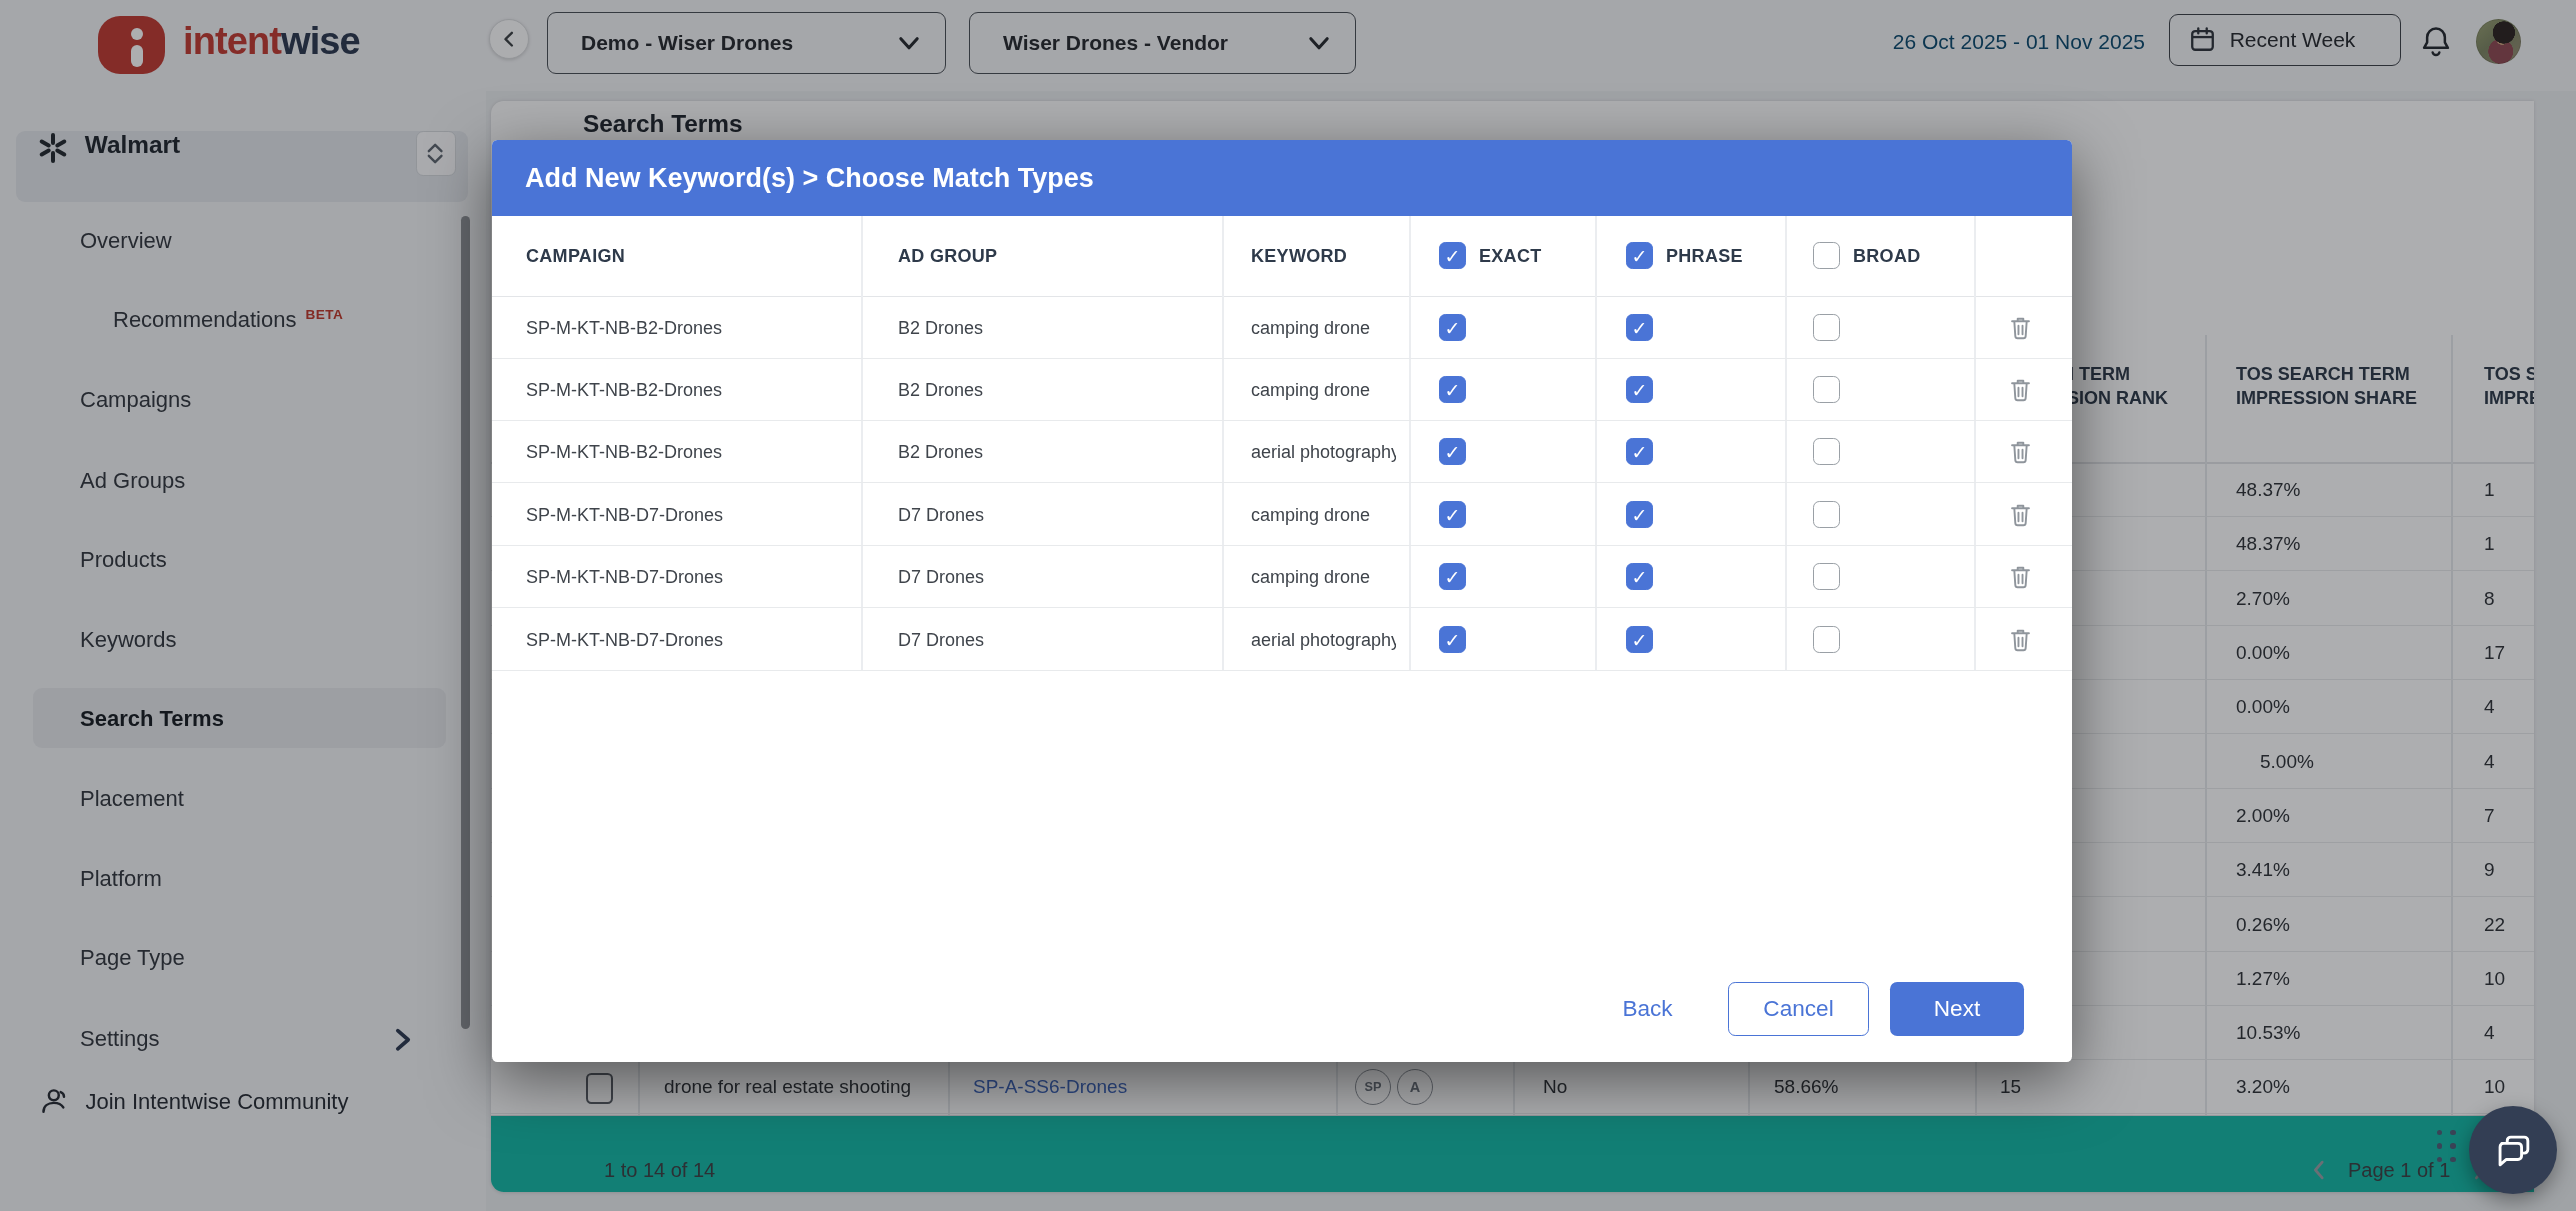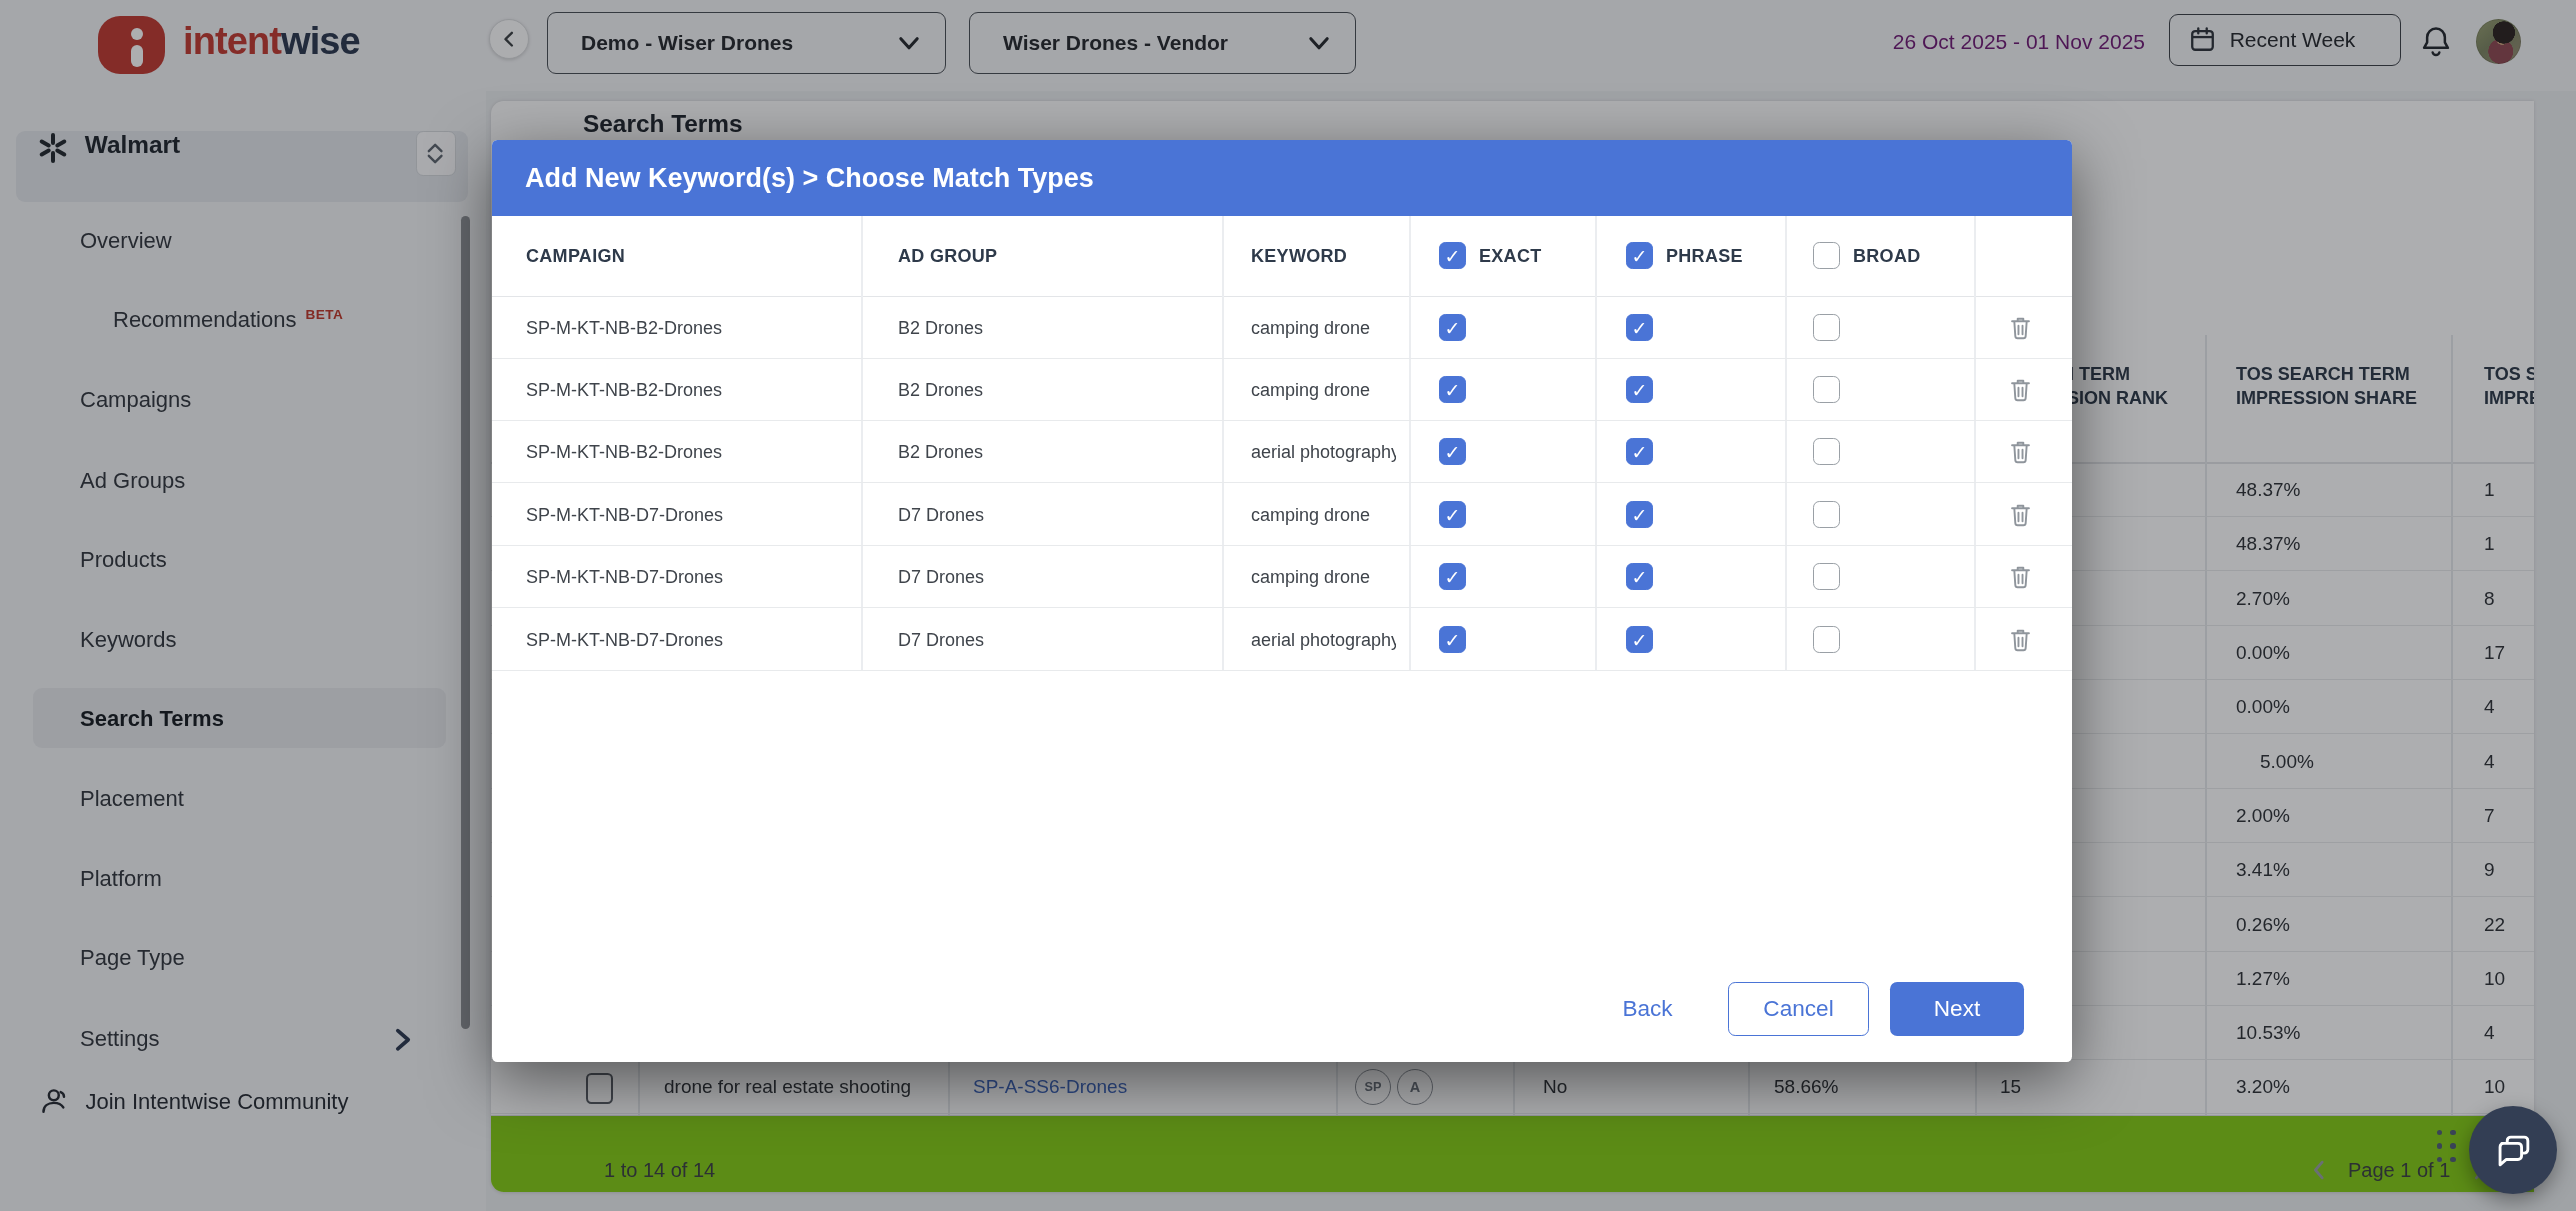--- a/index.html
+++ b/index.html
@@ -12,21 +12,21 @@
   .topbar { left:0; top:0; width:2576px; height:91px; background:#f3f4f6; }
   .logo-square { left:98px; top:16.3px; width:67px; height:58px; border-radius:22px; background:#c13a31; }
   .logo-dot { left:33px; top:11.8px; width:11.8px; height:11.8px; border-radius:50%; background:#fff; }
   .logo-stem { left:33px; top:29px; width:11.8px; height:22px; border-radius:6.3px; background:#fff; }
   .wordmark { left:183px; top:20px; font-size:38px; font-weight:600; letter-spacing:-0.9px; }
   .wm-red { color:#c23b31; } .wm-navy { color:#2c3950; }
   .back-btn { left:489px; top:19px; width:40px; height:40px; border-radius:50%; background:#fdfdfd;
               border:0.9px solid #d9dbdd; box-shadow:0 0.9px 3.6px rgba(0,0,0,.15); display:flex; align-items:center; justify-content:center; }
   .dd { height:62px; border:1.8px solid #4a4f55; border-radius:9px; display:flex; align-items:center; padding:0 25px 0 33px;font-weight:bold; }
   .dd-label { font-size:21px; color:#26292e; flex:1; }
-  .date-range { left:1854px; top:0; width:291px; height:83px; line-height:83px; text-align:right; font-size:21px; color:#701a75; }
+  .date-range { left:1854px; top:0; width:291px; height:83px; line-height:83px; text-align:right; font-size:21px; color:#0c4a6e; }
   .preset-btn { left:2169px; top:13.6px; width:232px; height:52px; border:1.8px solid #3c4147; border-radius:9px;
                 display:flex; align-items:center; gap:12.7px; padding:0 18px; }
   .preset-label { font-size:21px; color:#26292e; }
   .avatar { left:2476px; top:19px; width:45px; height:45px; border-radius:50%;
             background:
               radial-gradient(circle at 62% 30%, #2c2420 0 26%, transparent 27%),
               radial-gradient(circle at 58% 44%, #caa07c 0 16%, transparent 17%),
               radial-gradient(circle at 55% 72%, #8f4a52 0 30%, transparent 31%),
               linear-gradient(140deg, #9aa173 0%, #7d8562 45%, #9a9077 100%);
             box-shadow:0 0 0 0.9px rgba(0,0,0,.12) inset; }
@@ -53,21 +53,21 @@
   .card { left:491px; top:101px; width:2043px; height:1091px; background:#ffffff;
           border-radius:12.7px 0 0 12.7px; overflow:hidden; box-shadow:0 0.9px 3.6px rgba(0,0,0,.12); }
   .page-title { left:92px; top:9px; font-size:24.4px; font-weight:700; color:#21262e; }
   .bulk-bar { left:1312px; top:114px; width:728px; height:80px; background:#4066ad; border-radius:0 14.5px 0 0;
               display:flex; align-items:center; }
   .bulk-action { font-size:22px; color:#eef1f6; }
   .th-2line { font-size:18px; font-weight:700; color:#2e3a4a; line-height:24.4px; white-space:nowrap; }
   .vline { width:1.8px; background:#e6e8ec; top:234px; height:780px; }
   .bg-row { left:0; width:2043px; height:54px; border-bottom:0.9px solid #e8eaec; }
   .cell { position:absolute; top:0; height:54px; line-height:54px; font-size:19px; color:#2f3338; white-space:nowrap; }
-  .pag-band { left:0; top:1014px; width:2043px; height:77px; border-top:1.8px solid #dcdfe2; background:#84cc16; }
+  .pag-band { left:0; top:1014px; width:2043px; height:77px; border-top:1.8px solid #dcdfe2; background:#14b8a6; }
   .pag-text { font-size:20px; color:#3c4043; }
   .badge-circle { position:absolute; width:36px; height:36px; border-radius:50%; border:1.8px solid #8b9097;
                   color:#6b727b; display:flex; align-items:center; justify-content:center; font-weight:600; }
   .link { color:#3f68c0; }
   .row-check { position:absolute; width:27px; height:31px; border:2.7px solid #5a5f66; border-radius:5.4px; background:#fff; }
 
   
   .overlay { left:0; top:0; width:2576px; height:1211px; background:rgba(16,18,23,.34); z-index:50; }
 
   

